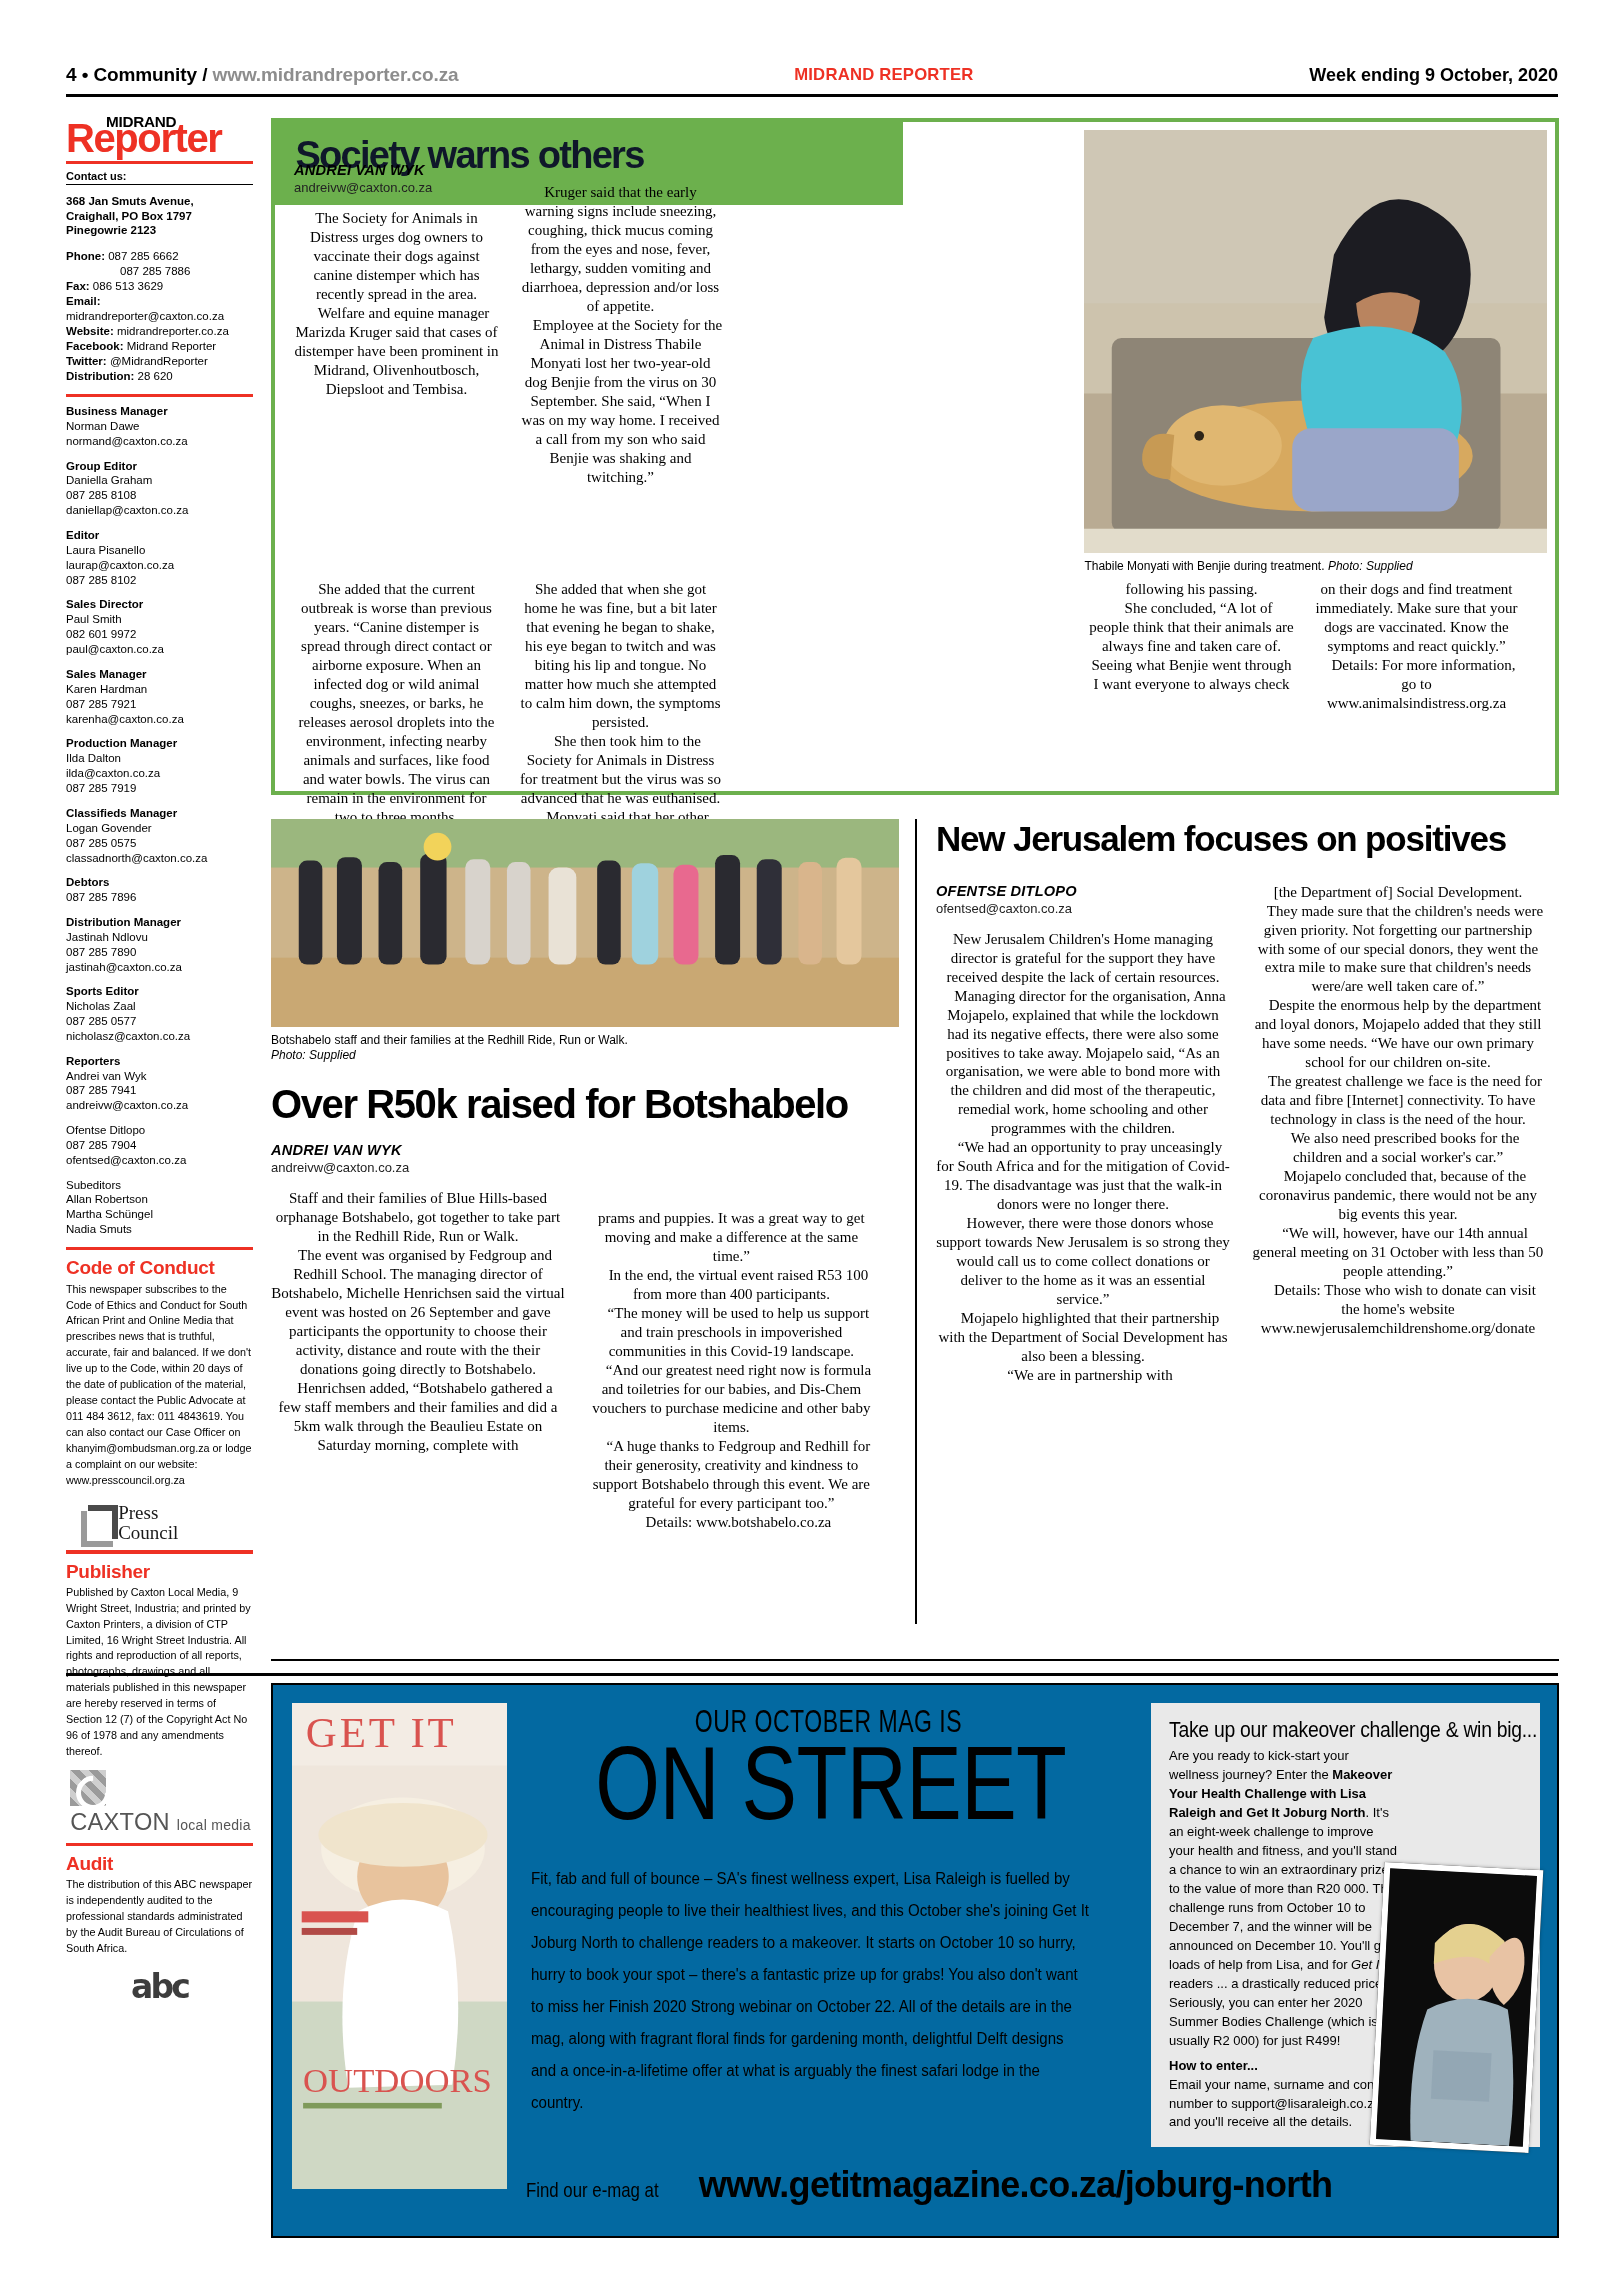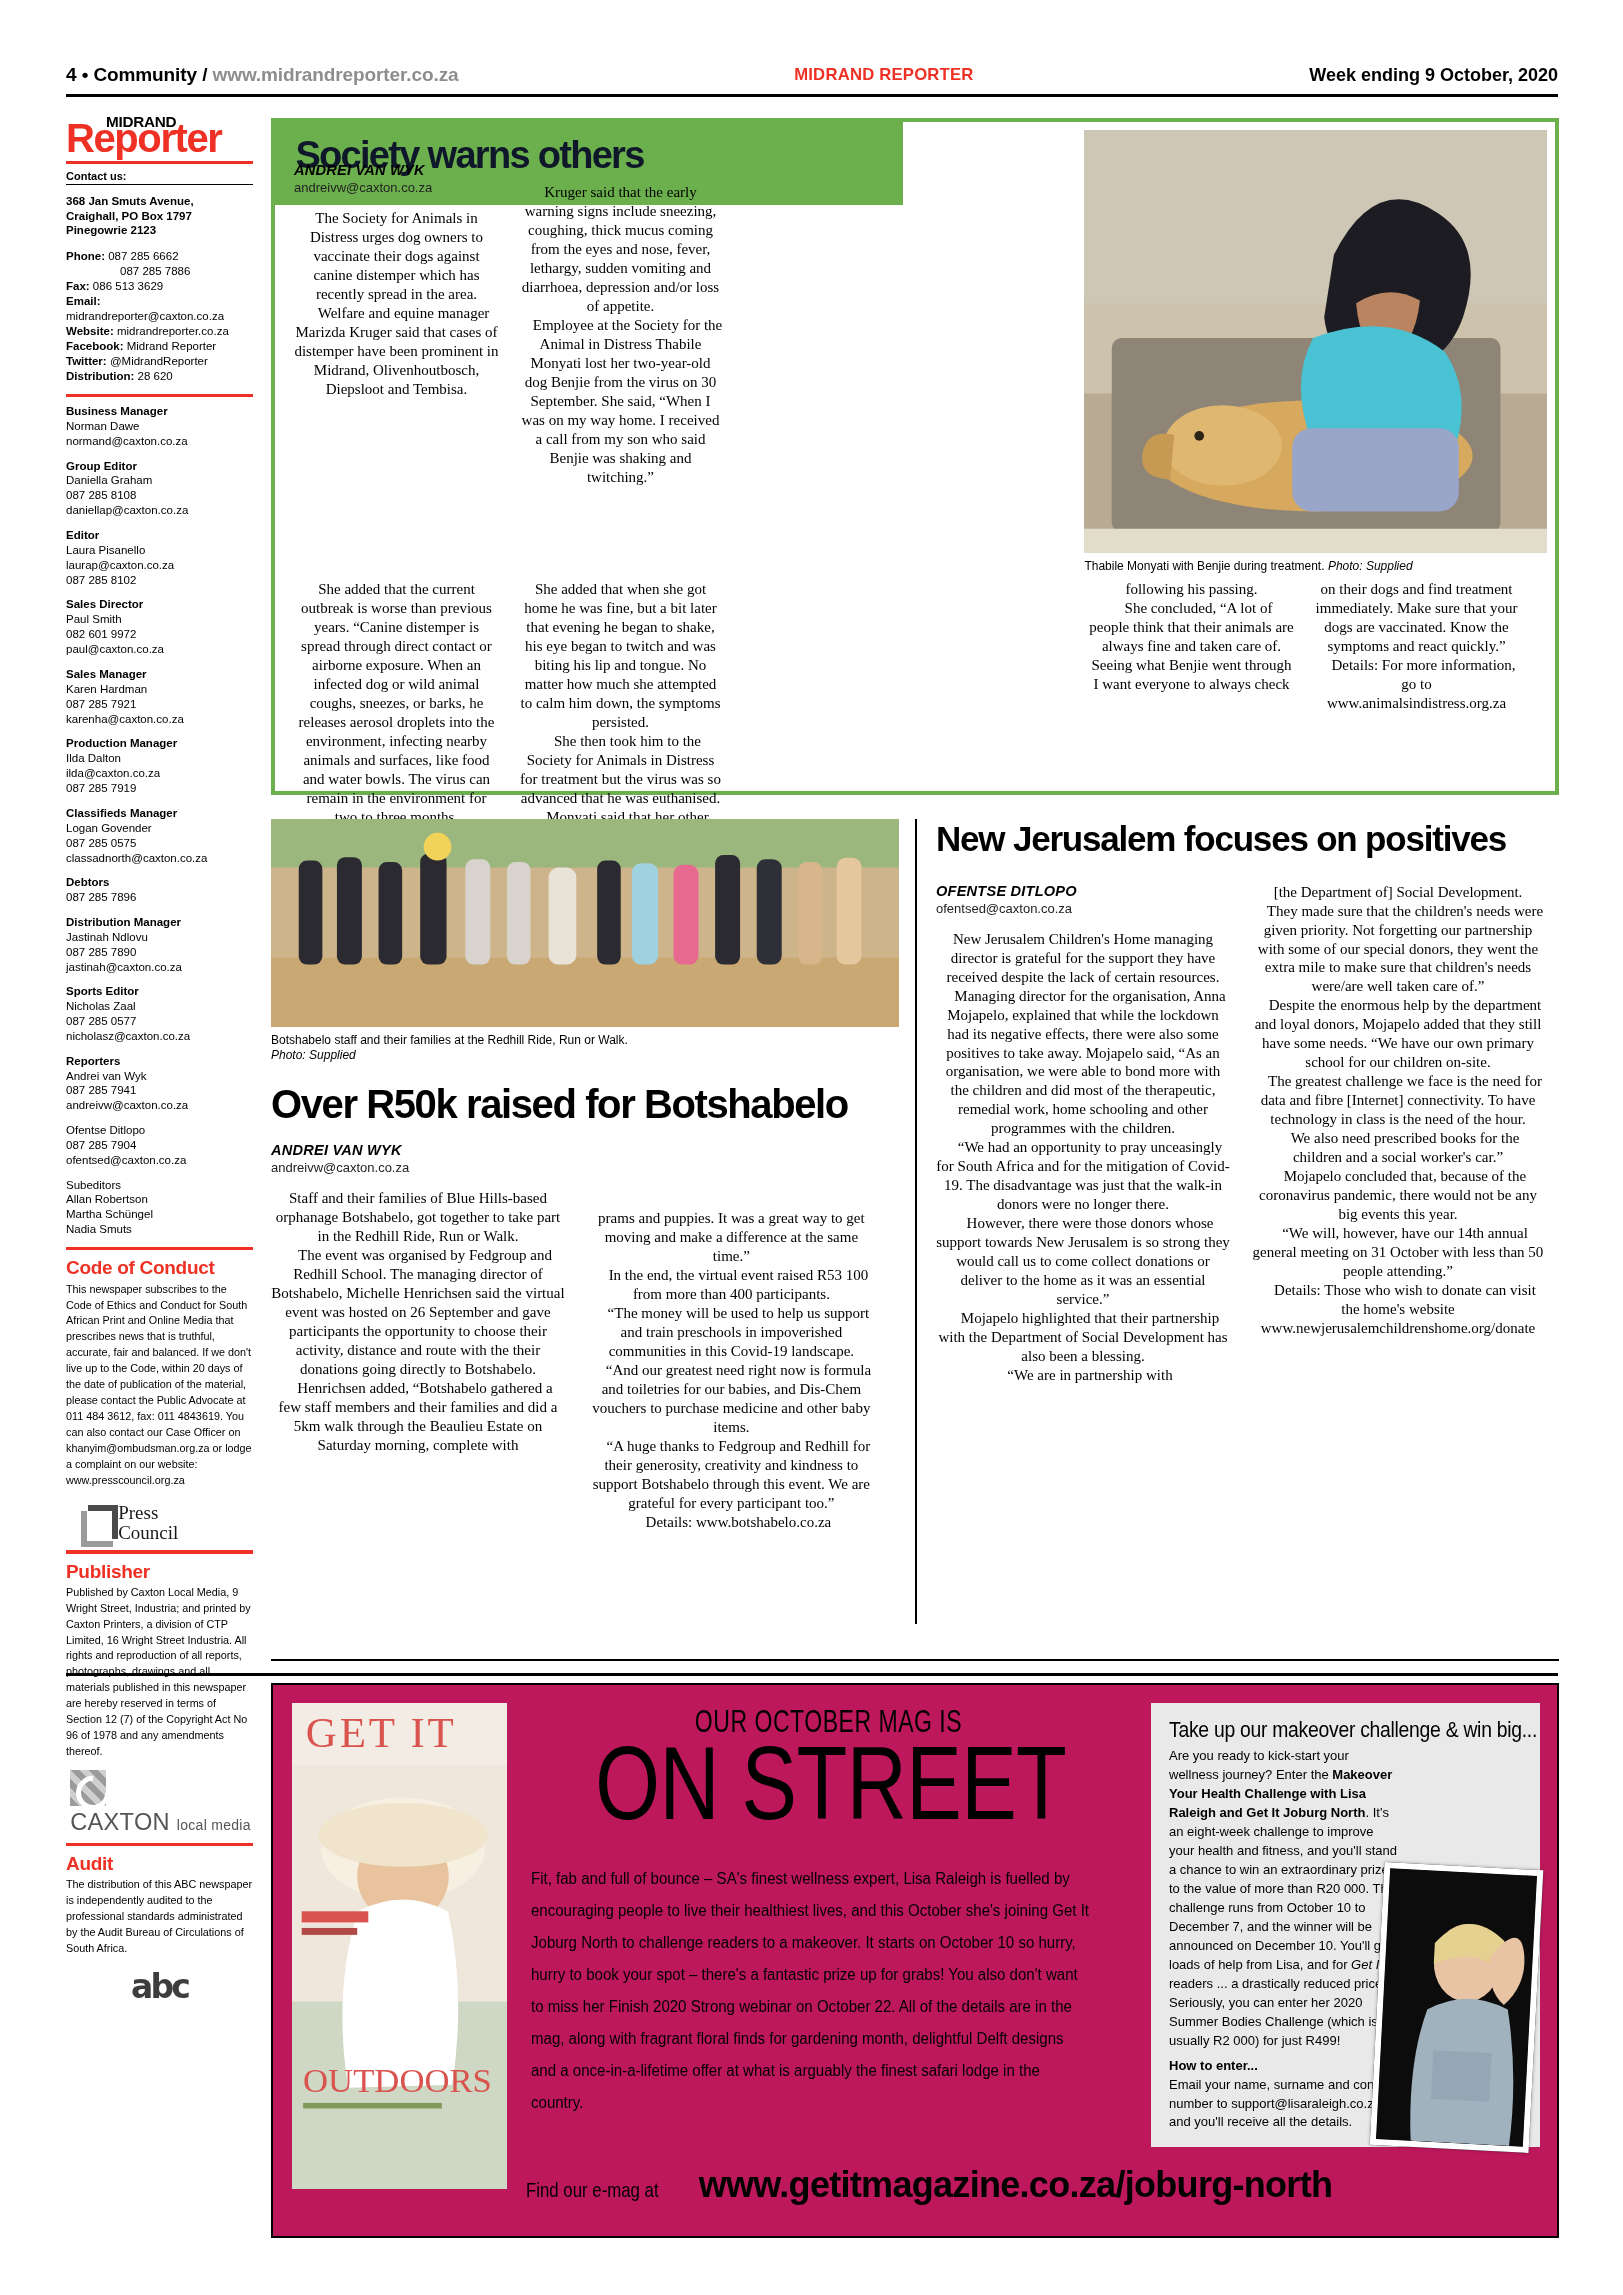--- a/index.html
+++ b/index.html
@@ -80,21 +80,21 @@
 
   
   .right{position:absolute;left:936px;top:819px;width:623px;}
   .right h2{font-size:35px;font-weight:bold;letter-spacing:-1.2px;margin:0 0 23.6px;font-family:"Liberation Sans",sans-serif;}
   .right-cols{display:flex;gap:21px;}
   .right-cols > div{width:294px;}
 
   
   .hrule-a{position:absolute;left:271px;top:1659px;width:1288px;height:2.1px;background:#000;}
   .hrule-b{position:absolute;left:66px;top:1673px;width:1492px;height:2.8px;background:#000;}
-  .ad{position:absolute;left:271px;top:1683px;width:1288px;height:555px;border:2.1px solid #000;box-sizing:border-box;background:#be185d;}
+  .ad{position:absolute;left:271px;top:1683px;width:1288px;height:555px;border:2.1px solid #000;box-sizing:border-box;background:#0369a1;}
   .ad-cover{position:absolute;left:19px;top:18px;width:215px;height:486px;overflow:hidden;background:#e7dcd2;}
   .ad-head{position:absolute;left:264px;top:18px;width:583px;text-align:center;}
   .ad-kicker{font-size:32px;letter-spacing:0.7px;font-family:"Liberation Sans",sans-serif;transform:scaleX(.72);transform-origin:center;white-space:nowrap;}
   .ad-big{font-size:104px;font-weight:normal;letter-spacing:-0.7px;line-height:.92;transform:scaleX(.80);transform-origin:center;white-space:nowrap;margin-top:-4.2px;font-family:"Liberation Sans",sans-serif;}
   .ad-body{position:absolute;left:258px;top:178px;width:597px;font-size:16px;line-height:2.0;transform:scaleX(.94);transform-origin:left top;}
   .ad-emag{position:absolute;left:253px;top:479px;display:flex;align-items:baseline;gap:7px;}
   .ad-emag .pre{font-size:21px;transform:scaleX(.8);transform-origin:left;}
   .ad-emag .url{font-size:36px;font-weight:bold;letter-spacing:-0.7px;}
   .ad-grey{position:absolute;left:878px;top:18px;width:389px;height:444px;background:#e9e9e9;}
   .ag-pad{padding:15.3px 16.7px 0 18px;}

